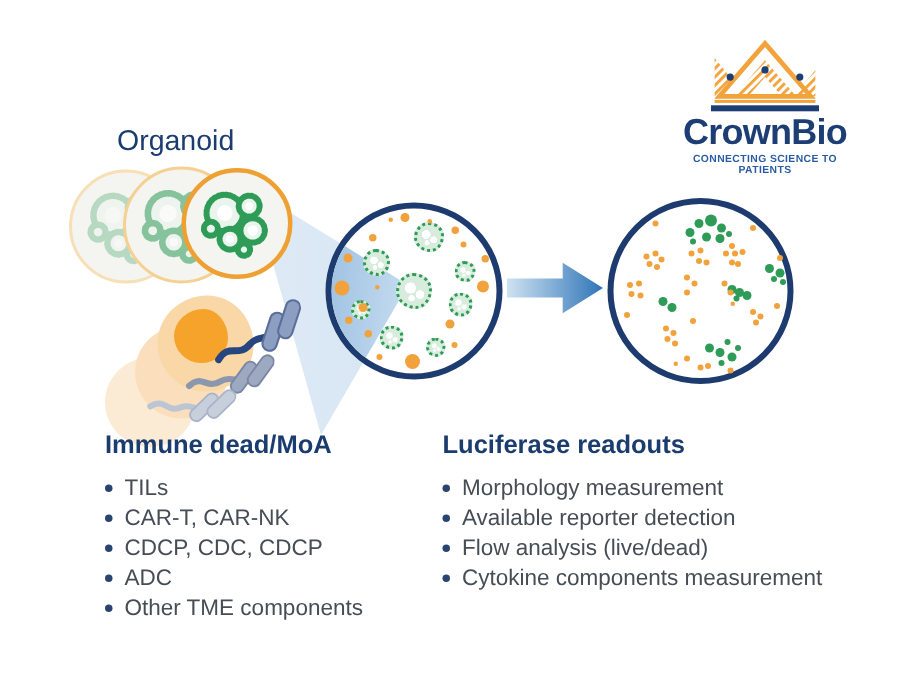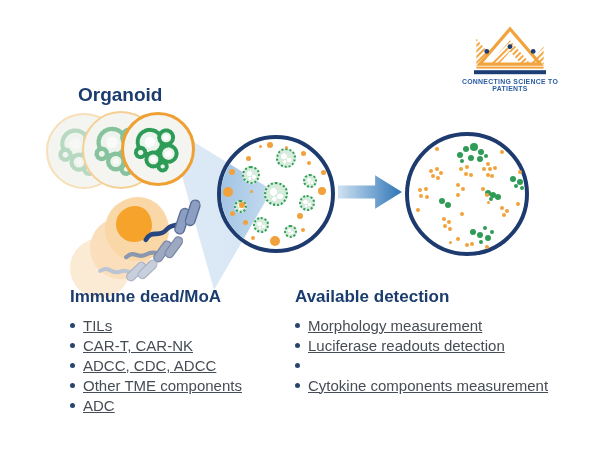--- a/index.html
+++ b/index.html
@@ -48,29 +48,29 @@
   .overlay{position:absolute;inset:0;pointer-events:none;}
   .dot{position:absolute;border-radius:50%;}
   .morg{position:absolute;box-sizing:border-box;border:2.5px dotted #2E9C57;
     border-radius:48% 52% 45% 55%/52% 46% 54% 48%;
     background:
       radial-gradient(circle at 38% 40%, #fff 0 21%, rgba(0,0,0,0) 22%),
       radial-gradient(circle at 70% 62%, #fff 0 15%, rgba(0,0,0,0) 16%),
       radial-gradient(circle at 42% 74%, #fff 0 11%, rgba(0,0,0,0) 12%),
       #D7ECDD;}
   
-  .organoid-label{position:absolute;left:78px;top:84px;font-size:19px;font-weight:bold;color:#1B3C6E;}
+  .organoid-label{position:absolute;left:78px;top:84px;font-size:19px;font-weight:normal;color:#1B3C6E;}
   .col{position:absolute;}
   .col-left{left:70px;top:287px;width:215px;}
   .col-right{left:295px;top:287px;width:265px;}
   .col-heading{margin:0 0 8px;font-size:17px;font-weight:bold;color:#1B3C6E;}
   .bullet-list{list-style:none;margin:0;padding:0;}
   .bullet-item{display:flex;align-items:center;height:20px;font-size:15px;color:#474D55;}
   .bullet{width:5px;height:5px;border-radius:50%;background:#29456F;margin-right:8px;flex:none;}
-  .bullet-text{white-space:nowrap;text-decoration:underline;}
+  .bullet-text{white-space:nowrap;}
   
   .logo{position:absolute;left:448px;top:22px;width:124px;text-align:center;}
   .crown{width:80px;height:54px;display:block;margin:0 auto;}
   .logo-name{font-size:24px;font-weight:bold;color:#1D3E74;letter-spacing:-0.5px;line-height:1.05;}
   .logo-tag{font-size:6.9px;font-weight:bold;color:#2B5CA3;letter-spacing:0.28px;margin-top:2px;}
 </style>
 </head>
 <body>
 
 <div class="canvas">
@@ -251,61 +251,63 @@
       <polygon points="8,52 8,20 34,52" fill="url(#hatch)"></polygon>
       <polygon points="12,52 50,8 88,52" fill="#FFFFFF" stroke="#F2A33C" stroke-width="4"></polygon>
       <polygon points="24,52 50,22 76,52 64,52 50,36 36,52" fill="url(#hatch)"></polygon>
       <polygon points="74,52 92,30 92,52" fill="url(#hatch)"></polygon>
       <circle cx="21" cy="36" r="3" fill="#1D3E74"></circle>
       <circle cx="50" cy="30" r="3" fill="#1D3E74"></circle>
       <circle cx="79" cy="36" r="3" fill="#1D3E74"></circle>
       <rect x="8" y="55" width="84" height="2.5" fill="#F2A33C"></rect>
       <rect x="5" y="59.5" width="90" height="5" fill="#1D3E74"></rect>
     </svg>
+    <div class="logo-name">CrownBio</div>
     <div class="logo-tag">CONNECTING SCIENCE TO PATIENTS</div>
   </div>
 
   <div class="col col-left">
     <h3 class="col-heading">Immune dead/MoA</h3>
     <ul class="bullet-list">
         <li class="bullet-item">
           <span class="bullet"></span>
           <span class="bullet-text">TILs</span>
         </li>
         <li class="bullet-item">
           <span class="bullet"></span>
           <span class="bullet-text">CAR-T, CAR-NK</span>
         </li>
         <li class="bullet-item">
           <span class="bullet"></span>
-          <span class="bullet-text">ADCC, CDC, ADCC</span>
+          <span class="bullet-text">CDCP, CDC, CDCP</span>
+        </li>
+        <li class="bullet-item">
+          <span class="bullet"></span>
+          <span class="bullet-text">ADC</span>
         </li>
         <li class="bullet-item">
           <span class="bullet"></span>
           <span class="bullet-text">Other TME components</span>
         </li>
-        <li class="bullet-item">
-          <span class="bullet"></span>
-          <span class="bullet-text">ADC</span>
-        </li>
       </ul>
   </div>
   <div class="col col-right">
-    <h3 class="col-heading">Available detection</h3>
+    <h3 class="col-heading">Luciferase readouts</h3>
     <ul class="bullet-list">
         <li class="bullet-item">
           <span class="bullet"></span>
           <span class="bullet-text">Morphology measurement</span>
         </li>
         <li class="bullet-item">
           <span class="bullet"></span>
-          <span class="bullet-text">Luciferase readouts detection</span>
-        </li>
-        <li class="bullet-item">
-          <span class="bullet"></span>
+          <span class="bullet-text">Available reporter detection</span>
+        </li>
+        <li class="bullet-item">
+          <span class="bullet"></span>
+          <span class="bullet-text">Flow analysis (live/dead)</span>
         </li>
         <li class="bullet-item">
           <span class="bullet"></span>
           <span class="bullet-text">Cytokine components measurement</span>
         </li>
       </ul>
   </div>
 
 </div>
 

